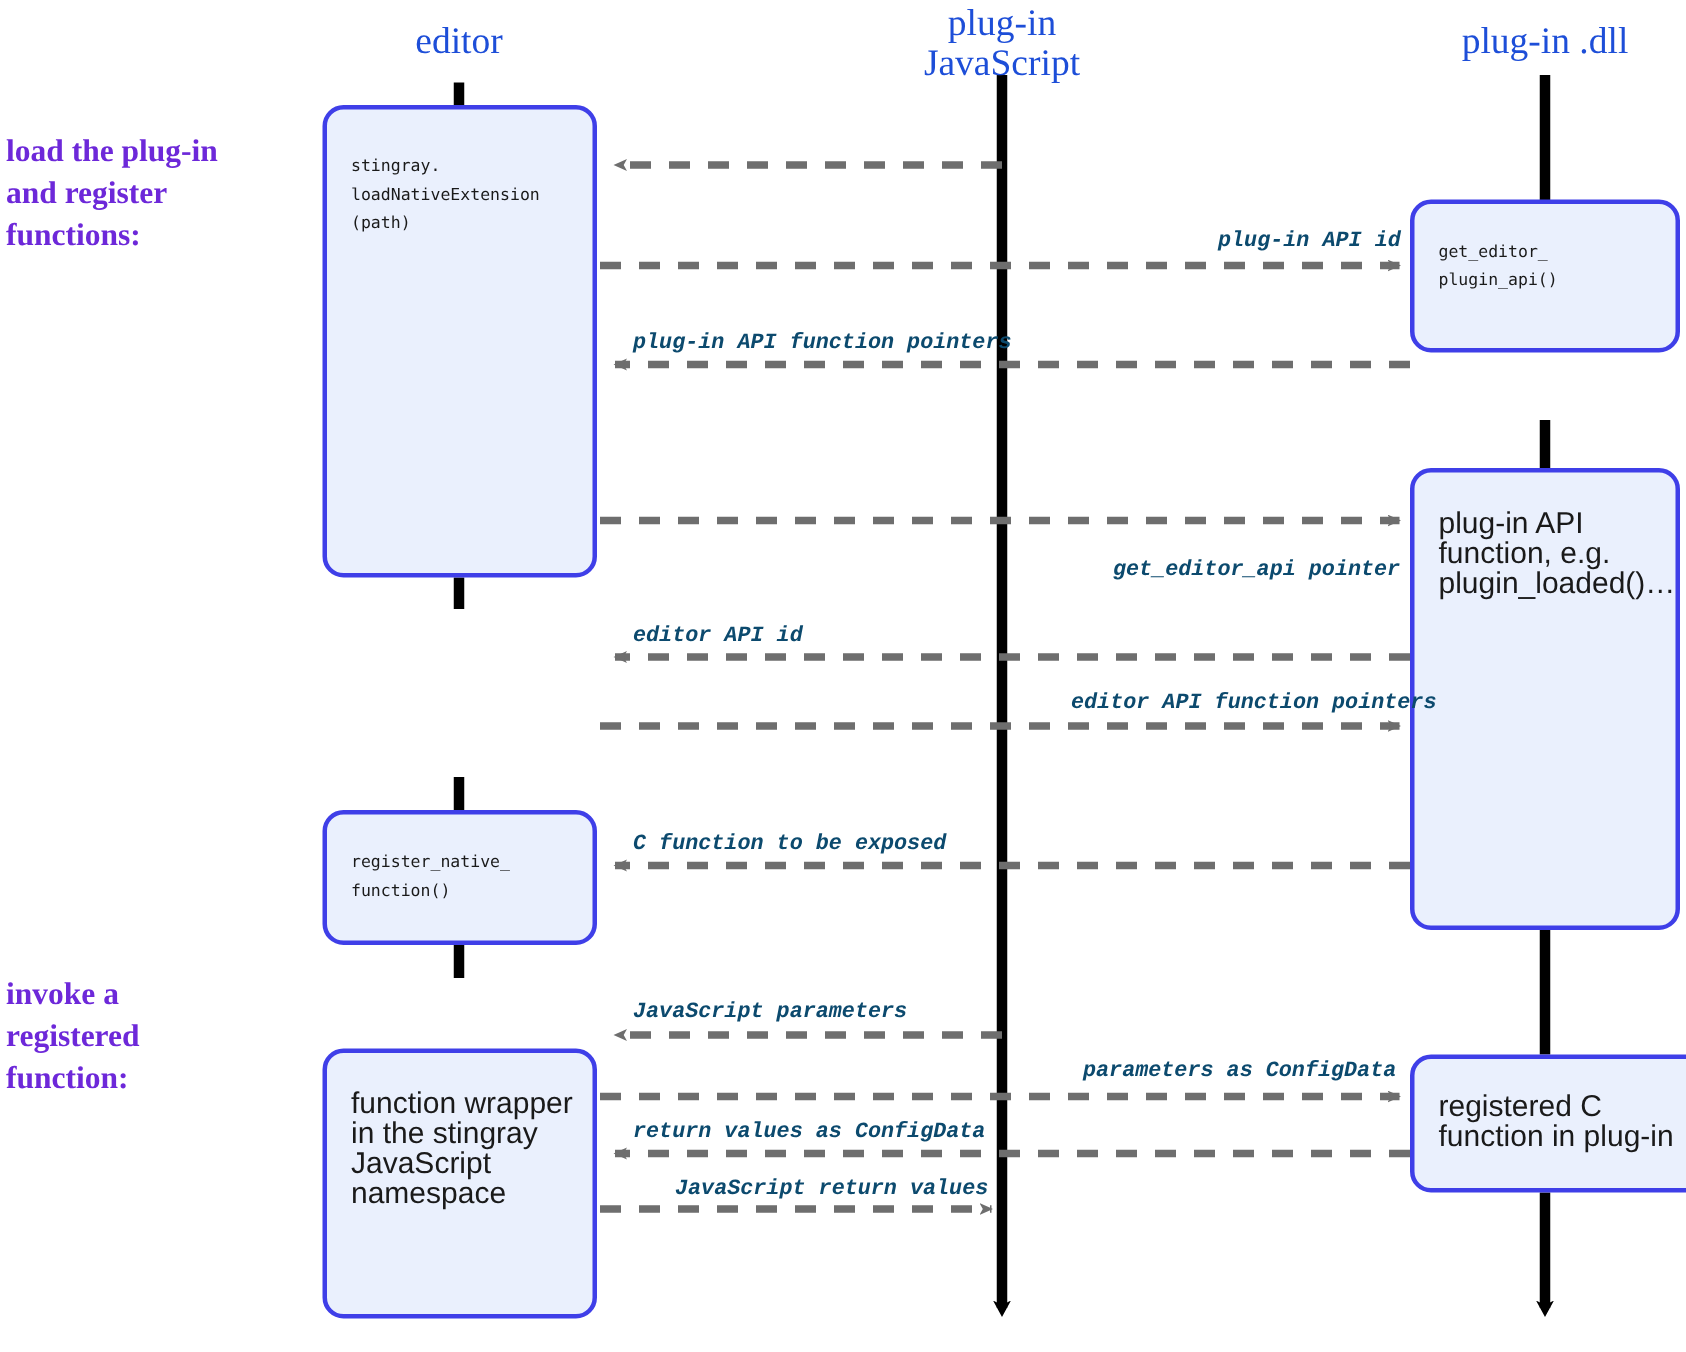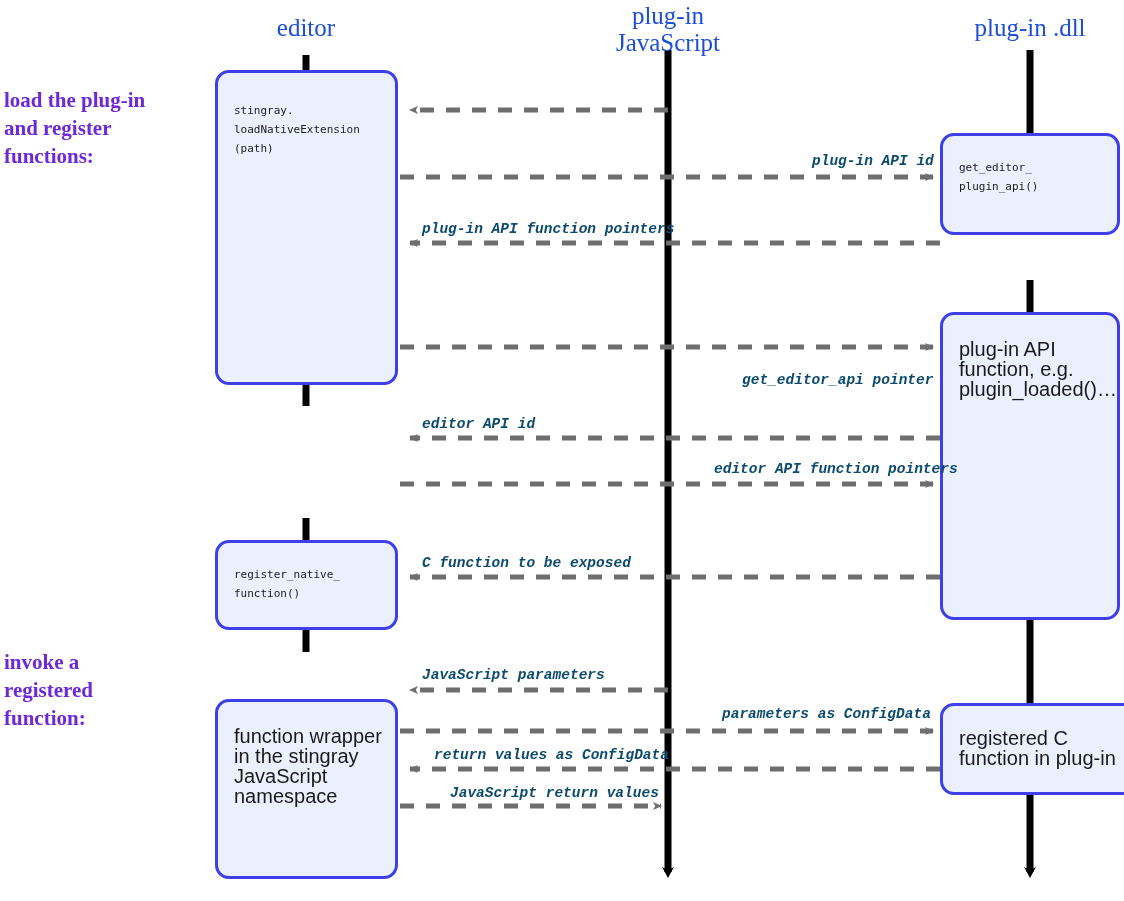--- a/index.html
+++ b/index.html
@@ -203,17 +203,17 @@
   <div class="msg-label" style="left:422px; top:416px;">editor API id</div>
 
   <div class="msg-label" style="left:714px; top:461px;">editor API function pointers</div>
 
   <div class="msg-label" style="left:422px; top:555px;">C function to be exposed</div>
 
   <div class="msg-label" style="left:422px; top:667px;">JavaScript parameters</div>
 
   <div class="msg-label" style="left:722px; top:706px;">parameters as ConfigData</div>
 
-  <div class="msg-label" style="left:434px; top:747px;">return values as ConfigData</div>
+  <div class="msg-label" style="left:422px; top:747px;">return values as ConfigData</div>
 
   <div class="msg-label" style="left:450px; top:785px;">JavaScript return values</div>
 
 </div>
 
 </body></html>

